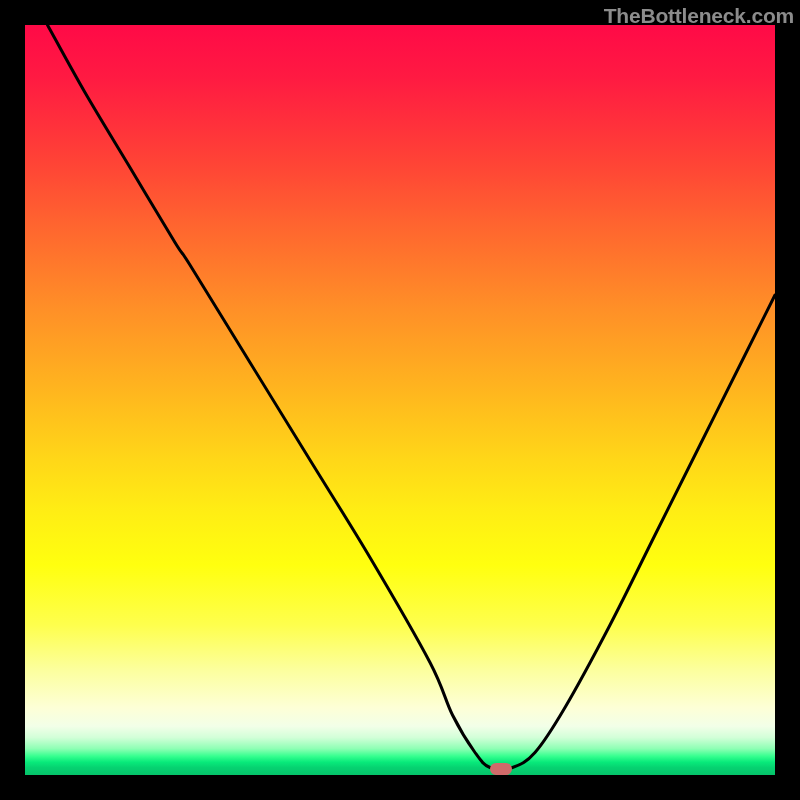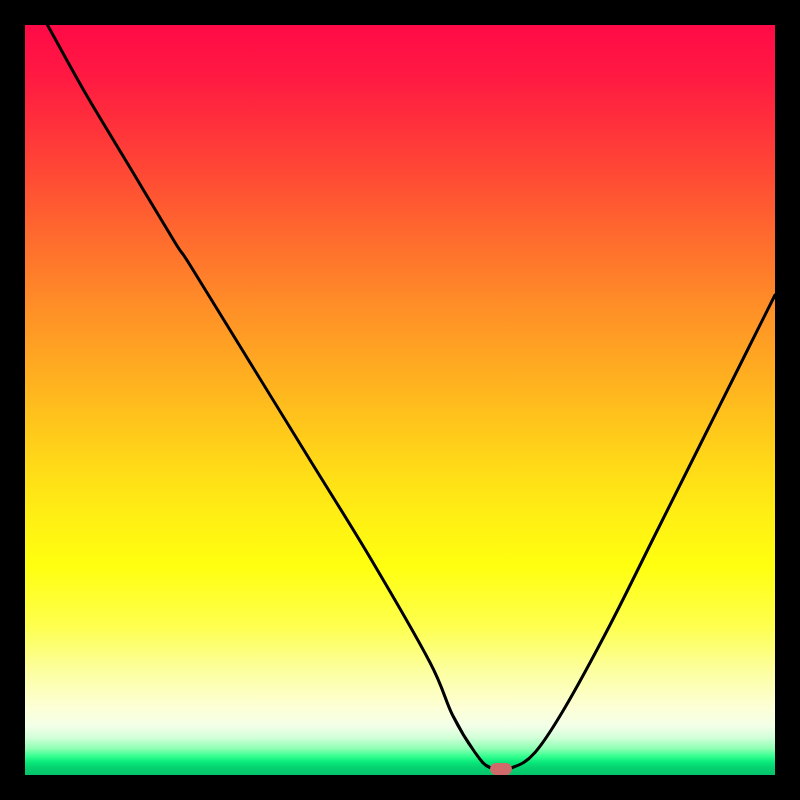--- a/index.html
+++ b/index.html
@@ -51,13 +51,14 @@
 <body>
 <div class="frame">
   <div class="plot-area"></div>
 
   <svg class="curve" viewBox="0 0 750 750" preserveAspectRatio="none">
     <path id="curve-path" fill="none" stroke="#000" stroke-width="3" stroke-linecap="round" d="M 22.5,0 C 28.75,11.25 46.25,43.75 60,67.5 C 73.75,91.25 90.00000000000001,117.5 105.00000000000001,142.5 C 120.00000000000001,167.5 140,201.25 150,217.5 C 160,233.75 152.5,219.99999999999994 165,239.99999999999994 C 177.5,259.99999999999994 205,304.99999999999994 225,337.49999999999994 C 245,369.99999999999994 265,402.5 285,435 C 305,467.5 325,498.75 345,532.5 C 365,566.25 391.25,611.25 405,637.5 C 418.75,663.75 419.99999999999994,675 427.49999999999994,690 C 434.99999999999994,705 443.75,718.75 450,727.5 C 456.25,736.25 458.75,740 465,742.5 C 471.25,745 480,745 487.5,742.5 C 495,740 501.25000000000006,737.5 510.00000000000006,727.5 C 518.75,717.5 527.5,703.75 540,682.5 C 552.5,661.25 570,628.75 585,600 C 600,571.25 615,540 630,510 C 645,480 660,450 675,420 C 690,390 707.5,354.99999999999994 720,329.99999999999994 C 732.5,304.99999999999994 745,280 750,270"></path>
   </svg>
 
   <div class="marker" id="marker" style="left: 501.25px; top: 769px;"></div>
 
+  <div class="watermark">TheBottleneck.com</div>
 </div>
 
 </body></html>

